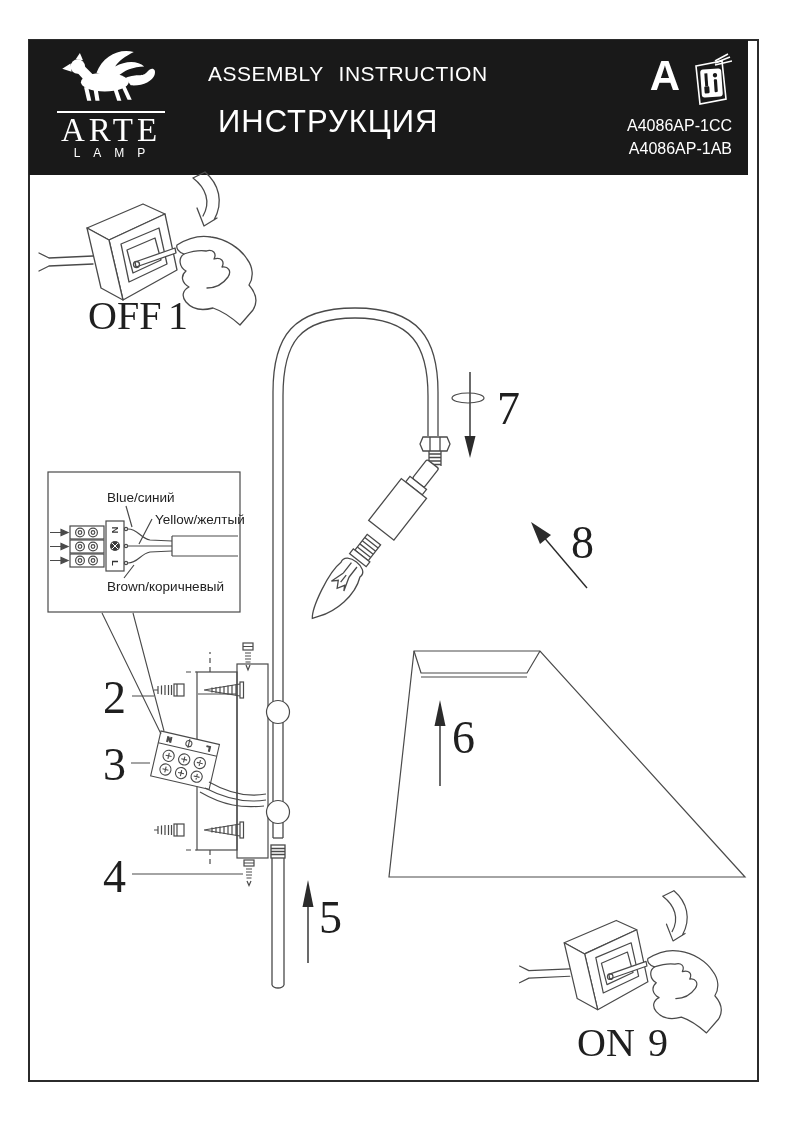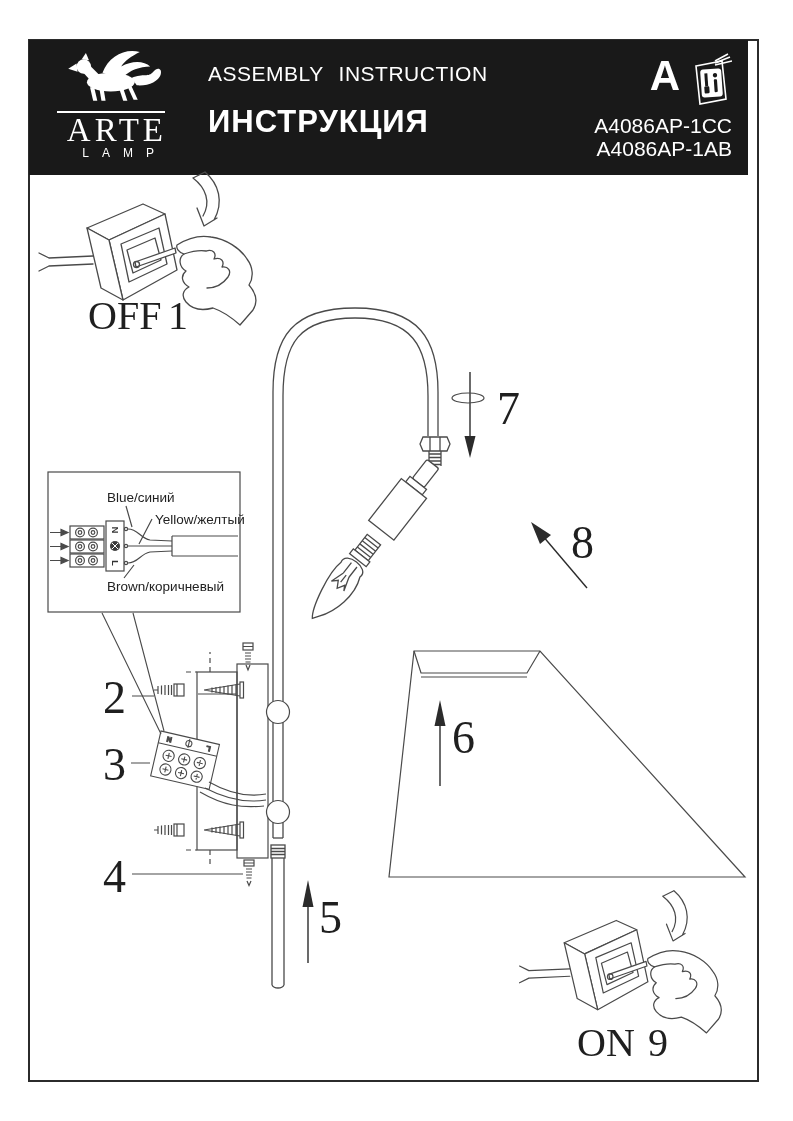--- a/index.html
+++ b/index.html
@@ -1,30 +1,30 @@
 <!DOCTYPE html>
 <html><head>
 <meta charset="utf-8">
 <style>
   html,body{margin:0;padding:0;background:#e8e8e8;}
   .page{position:relative;width:793px;height:1121px;background:#ffffff;margin:0 auto;
         font-family:"Liberation Sans",sans-serif;overflow:hidden;}
   .frame{position:absolute;left:28px;top:39px;width:727px;height:1039px;border:2px solid #2b2b2b;}
   .band{position:absolute;left:29px;top:40px;width:719px;height:135px;background:#191919;color:#fff;}
-  .logo{position:absolute;left:26px;top:10px;width:112px;text-align:right;}
+  .logo{position:absolute;left:26px;top:10px;width:112px;text-align:center;}
   .logo .rule{height:2px;background:#fff;margin:1px 2px 0 2px;}
   .brand{font-family:"Liberation Serif",serif;font-size:33px;letter-spacing:4px;line-height:34px;margin-top:0px;}
   .subbrand{font-size:12px;letter-spacing:13px;padding-left:10px;line-height:12px;}
   .titles{position:absolute;left:179px;top:22px;}
   .title-en{font-size:21px;letter-spacing:0.5px;word-spacing:9px;line-height:24px;}
-  .title-ru{font-size:31px;font-weight:700;letter-spacing:1px;line-height:36px;margin-top:18px;}
+  .title-ru{font-size:31px;font-weight:400;letter-spacing:1px;line-height:36px;margin-top:18px;margin-left:10px;}
   .hright{position:absolute;right:16px;top:12px;text-align:right;}
   .cat-row{display:flex;align-items:flex-start;justify-content:flex-end;gap:8px;height:58px;}
   .cat-letter{font-size:42px;font-weight:700;line-height:48px;}
-  .models{font-size:21px;line-height:23px;margin-top:4px;}
+  .models{font-size:16px;line-height:23px;margin-top:4px;}
   svg text{font-family:"Liberation Sans",sans-serif;}
   svg .num{font-family:"Liberation Serif",serif;font-size:46px;fill:#1f1f1f;}
   svg .bignum{font-family:"Liberation Serif",serif;font-size:40px;fill:#1f1f1f;}
   svg .wlabel{font-size:13.5px;fill:#222;}
   svg .tinyletter{font-size:9px;font-weight:700;fill:#333;}
   svg .blockletter{font-size:7px;font-weight:700;fill:#333;}
 </style>
 </head>
 <body>
 

